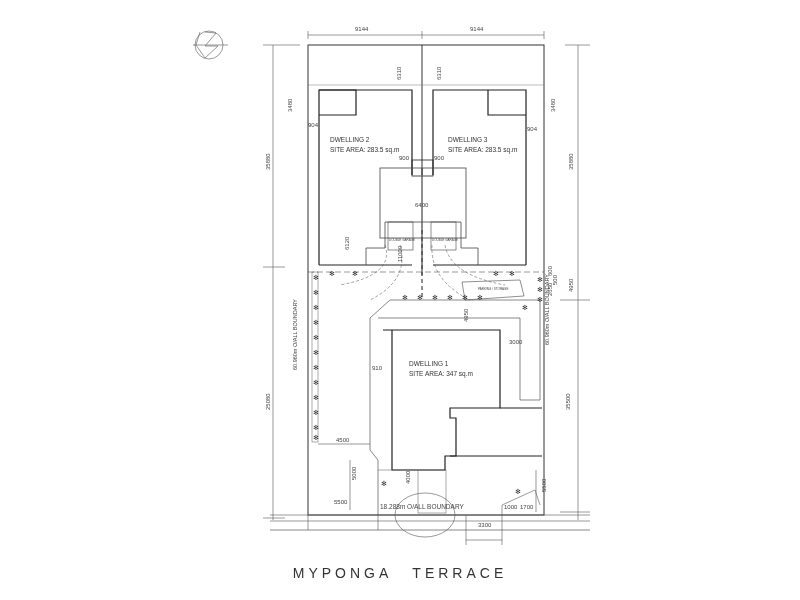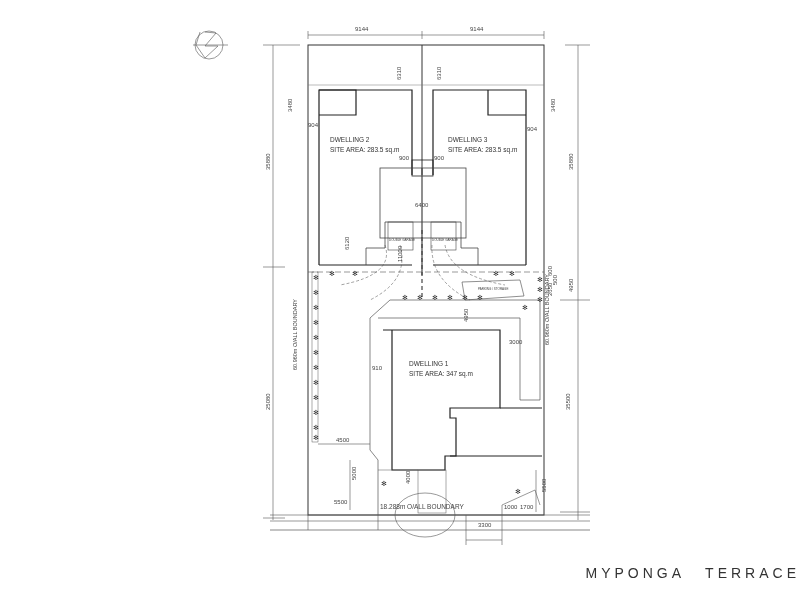--- a/index.html
+++ b/index.html
@@ -1,21 +1,21 @@
 <!DOCTYPE html>
 <html><head>
   <meta charset="utf-8">
   <style>
     html, body { margin: 0; padding: 0; background: #ffffff; }
     body { width: 800px; height: 600px; position: relative; overflow: hidden; font-family: "Liberation Sans", sans-serif; color: #333; }
     svg { position: absolute; left: 0; top: 0; }
     .lbl { position: absolute; font-size: 6px; color: #444; white-space: nowrap; line-height: 1; }
     .lbl-v { transform: rotate(-90deg); transform-origin: left top; }
     .dw { position: absolute; font-size: 6.5px; color: #333; line-height: 1.5; white-space: nowrap; }
-    .street { position: absolute; left: 0; top: 565px; width: 800px; text-align: right; font-size: 14px; letter-spacing: 4px; color: #333; }
+    .street { position: absolute; left: 0; top: 565px; width: 800px; text-align: center; font-size: 14px; letter-spacing: 4px; color: #333; }
     .street span { display: inline-block; }
     .street .gap { display: inline-block; width: 20px; }
   </style>
 </head>
 <body>
 
 <svg width="800" height="600" viewBox="0 0 800 600">
   <g fill="none" stroke="#555" stroke-width="0.6">
 
     <g>

